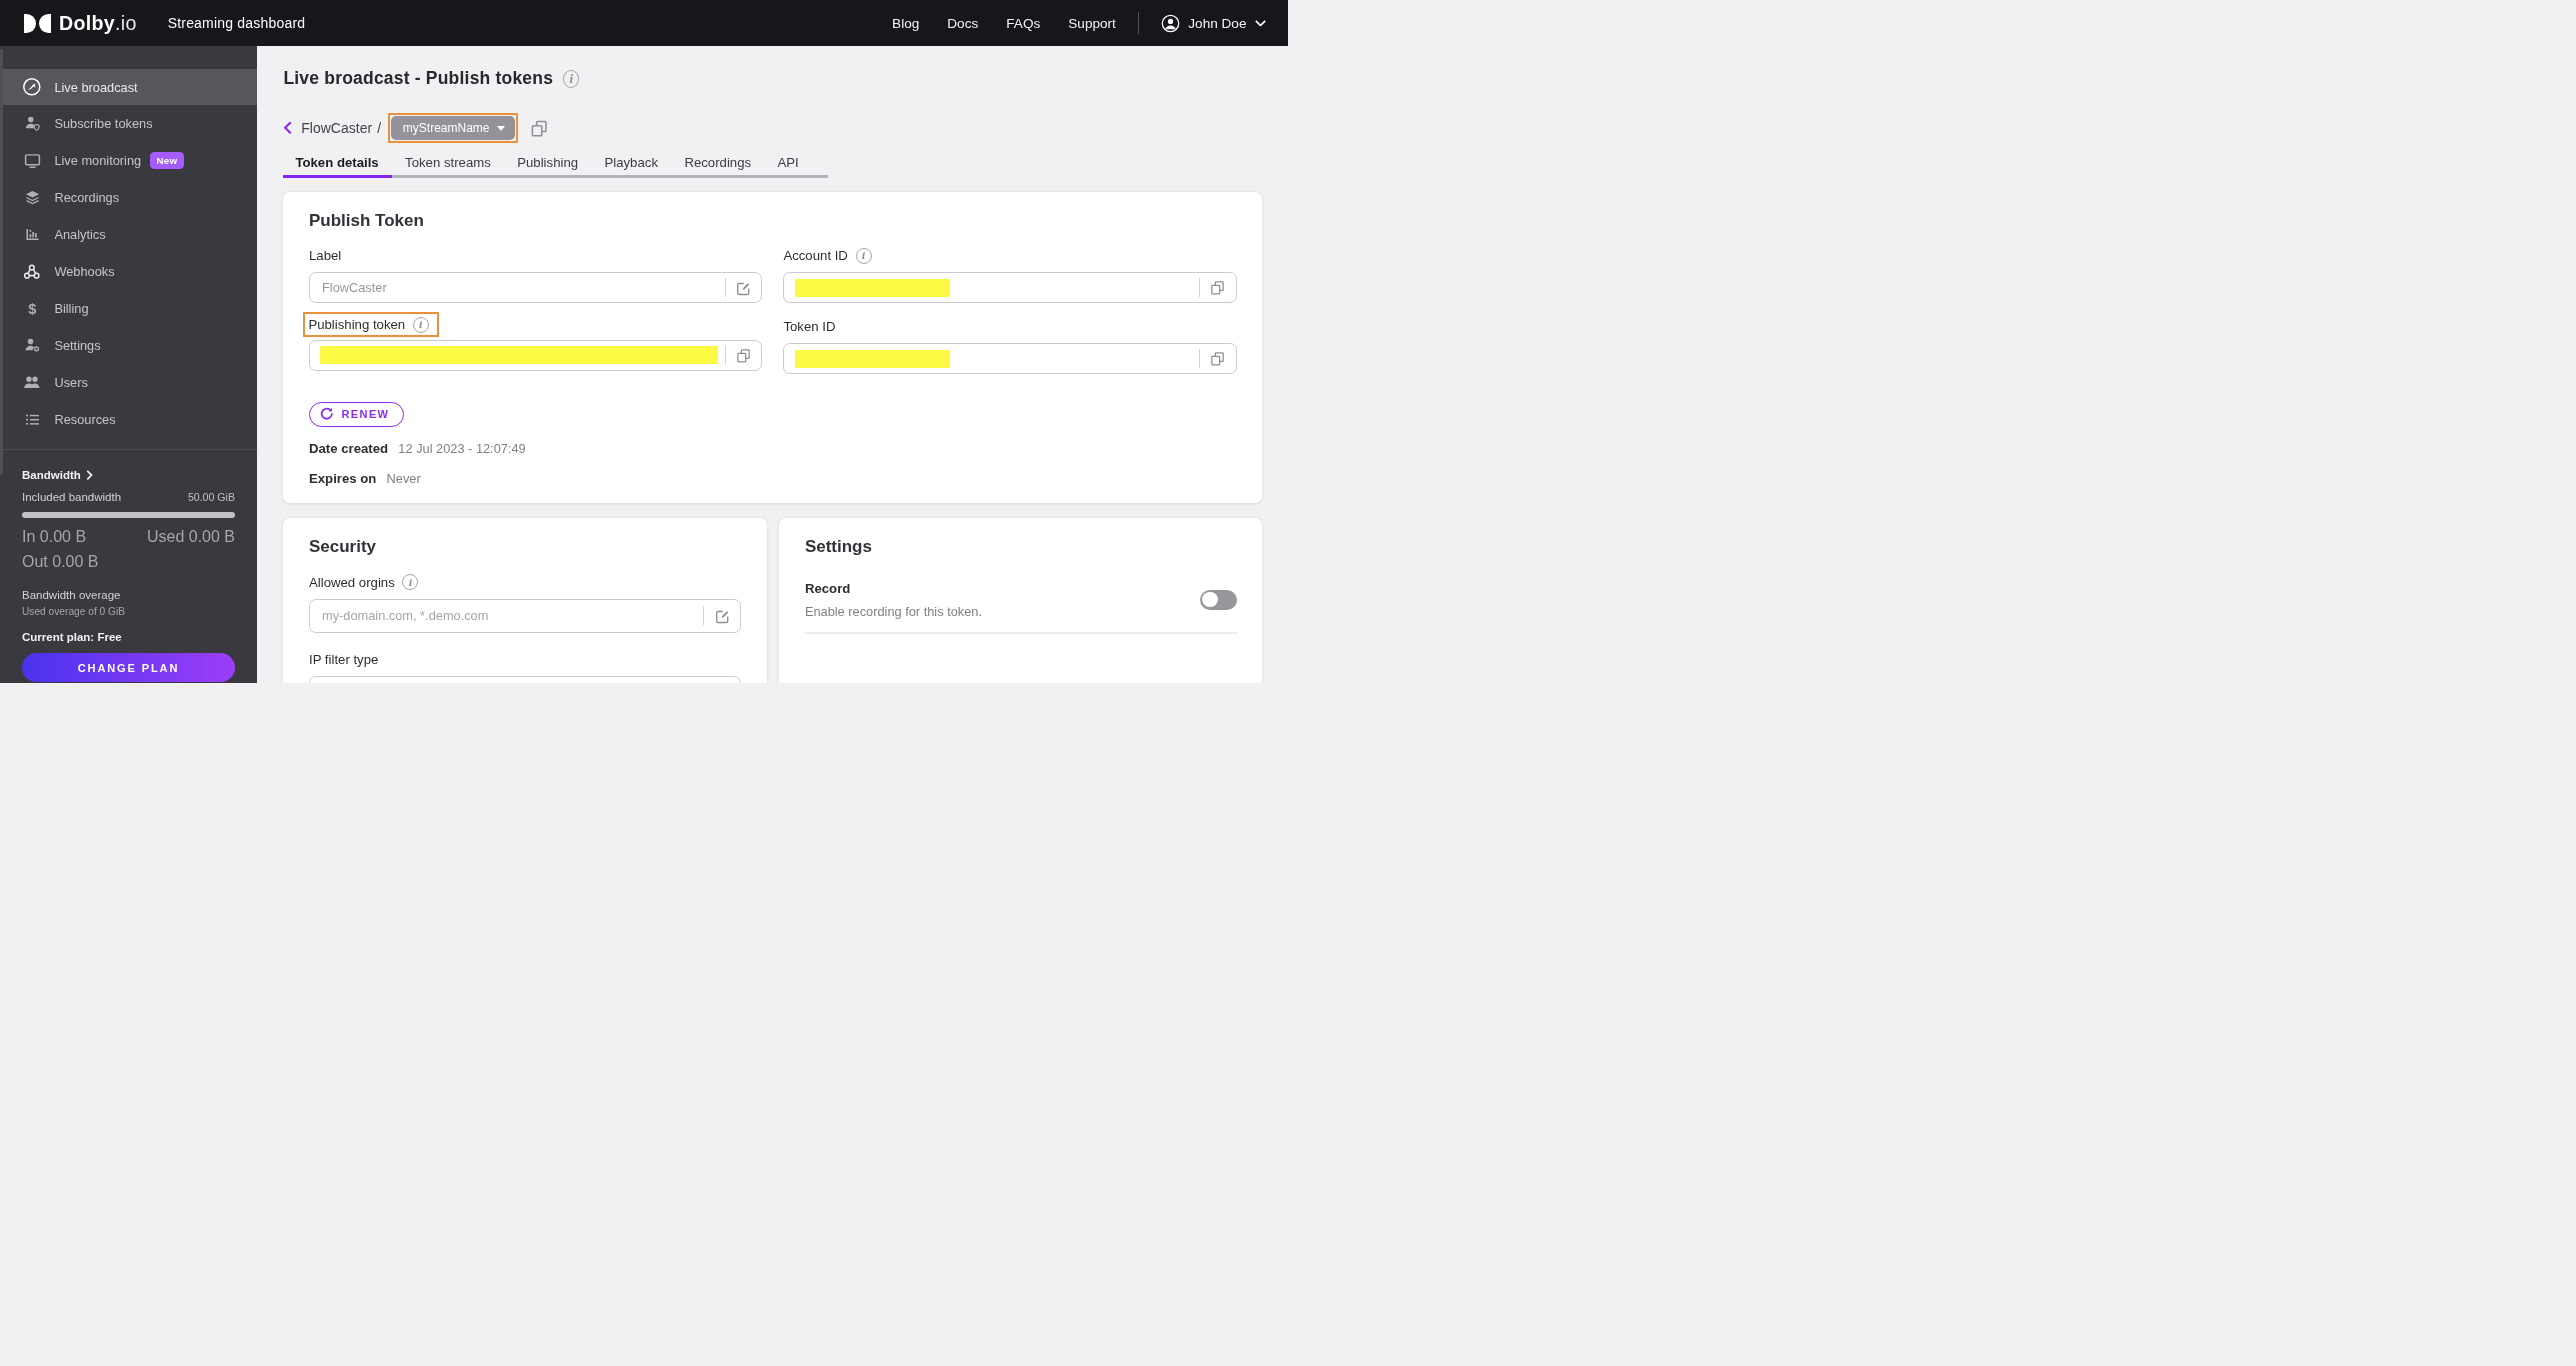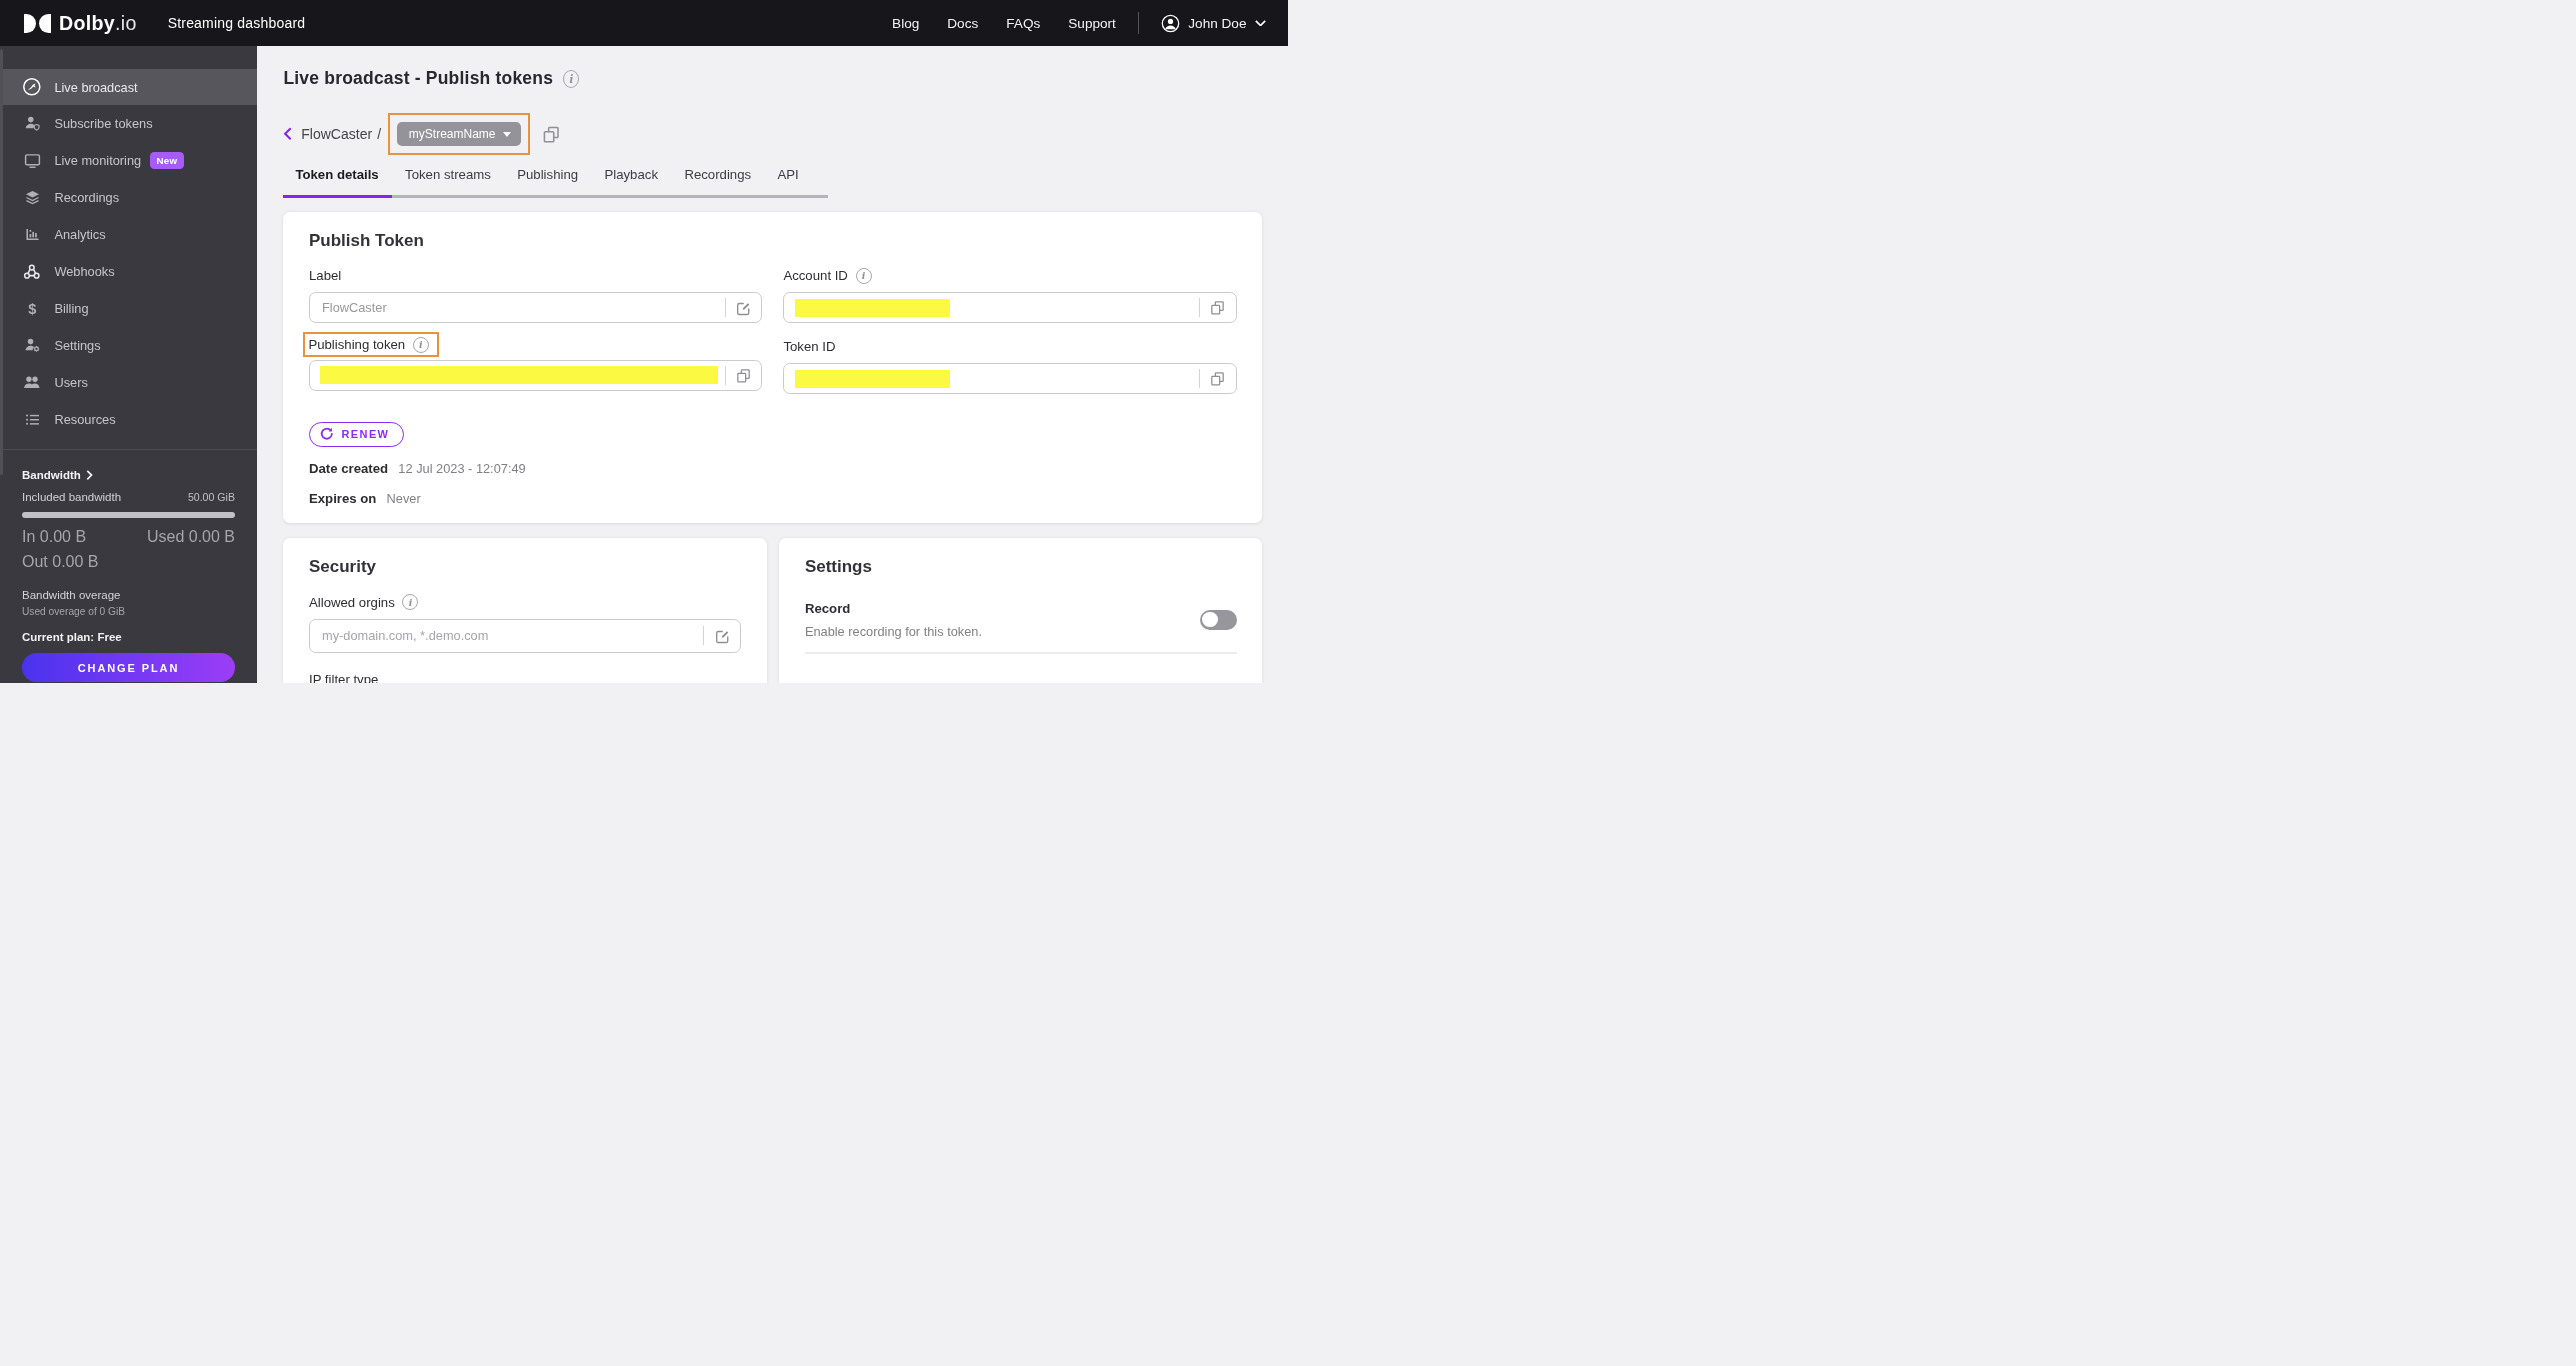--- a/index.html
+++ b/index.html
@@ -57,29 +57,29 @@
   .page-title { font-size:17.5px; font-weight:600; color:#29282d; letter-spacing:0.2px; }
   .info-icon { width:16px; height:16px; border:1.3px solid #a7a6ad; border-radius:50%; display:inline-flex;
     align-items:center; justify-content:center; color:#8f8e95; font:italic 700 9.4px "DejaVu Serif", serif; flex:0 0 16px; cursor:pointer; }
   .title-row .info-icon { width:18px; height:18px; font-size:10.2px; }
 
   .breadcrumb { display:flex; align-items:center; margin-top:24px; }
   .crumb-back { display:flex; align-items:center; cursor:pointer; margin-right:8.5px; }
   .crumb-text { font-size:14px; color:#454449; font-weight:500; }
   .crumb-sep { font-size:14px; color:#454449; font-weight:500; margin:0 3.4px 0 5.1px; }
   .annot { border:2.1px solid #e8923c; }
-  .annot-pill { padding:7px; margin-left:3.4px; }
+  .annot-pill { padding:1px; margin-left:3.4px; }
   .stream-pill { background:#949399; border:none; border-radius:5.1px; color:#fff; font-size:12px; font-family:inherit;
     padding:5.1px 10.2px 5.1px 12px; display:flex; align-items:center; gap:7.7px; cursor:pointer; }
   .caret-down { width:0; height:0; border-left:4.3px solid transparent; border-right:4.3px solid transparent; border-top:5.1px solid #fff; }
   .icon-btn { background:none; border:none; cursor:pointer; display:inline-flex; align-items:center; justify-content:center; padding:0; color:#919097; }
   .crumb-copy { margin-left:10.2px; }
 
   .tabs-wrap { position:relative; width:545px; margin-top:12px; }
-  .tabs { display:flex; gap:26.4px; padding:0 0 16px 12px; }
+  .tabs { display:flex; gap:26.4px; padding:0 0 8px 12px; }
   .tab { font-size:13.2px; color:#3d3c42; cursor:pointer; white-space:nowrap; }
   .tab.active { color:#1c1b20; font-weight:700; }
   .tab-track { position:absolute; left:0; right:0; bottom:0; height:3.4px; background:#b4b3b9; }
   .tab-indicator { position:absolute; left:0; bottom:0; height:3.4px; width:109px; background:#8625f2; z-index:1; }
 
   .card { background:#fff; border-radius:6.8px; box-shadow:0 0.9px 3.4px rgba(20,20,30,.10); }
   .publish-card { margin-top:13.6px; padding:19px 25.6px 17px; }
   .card-heading { font-size:17px; font-weight:600; color:#333238; }
   .field-grid { display:grid; grid-template-columns:1fr 1fr; column-gap:21px; margin-top:15.3px; }
   .field-label-row { display:flex; align-items:center; gap:7.7px; margin-bottom:6.8px; font-size:13.2px; color:#2e2d33; height:19.6px; }

